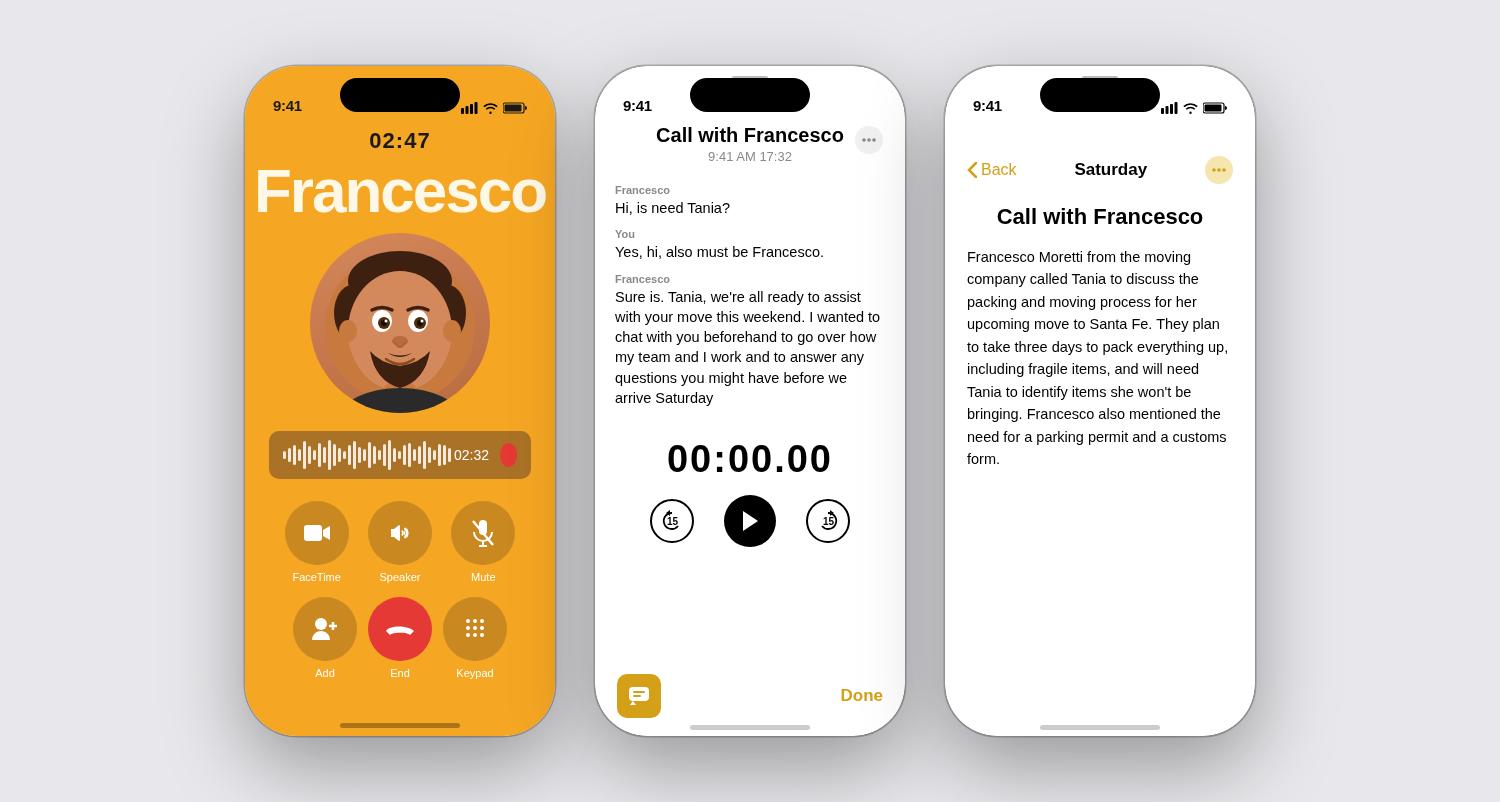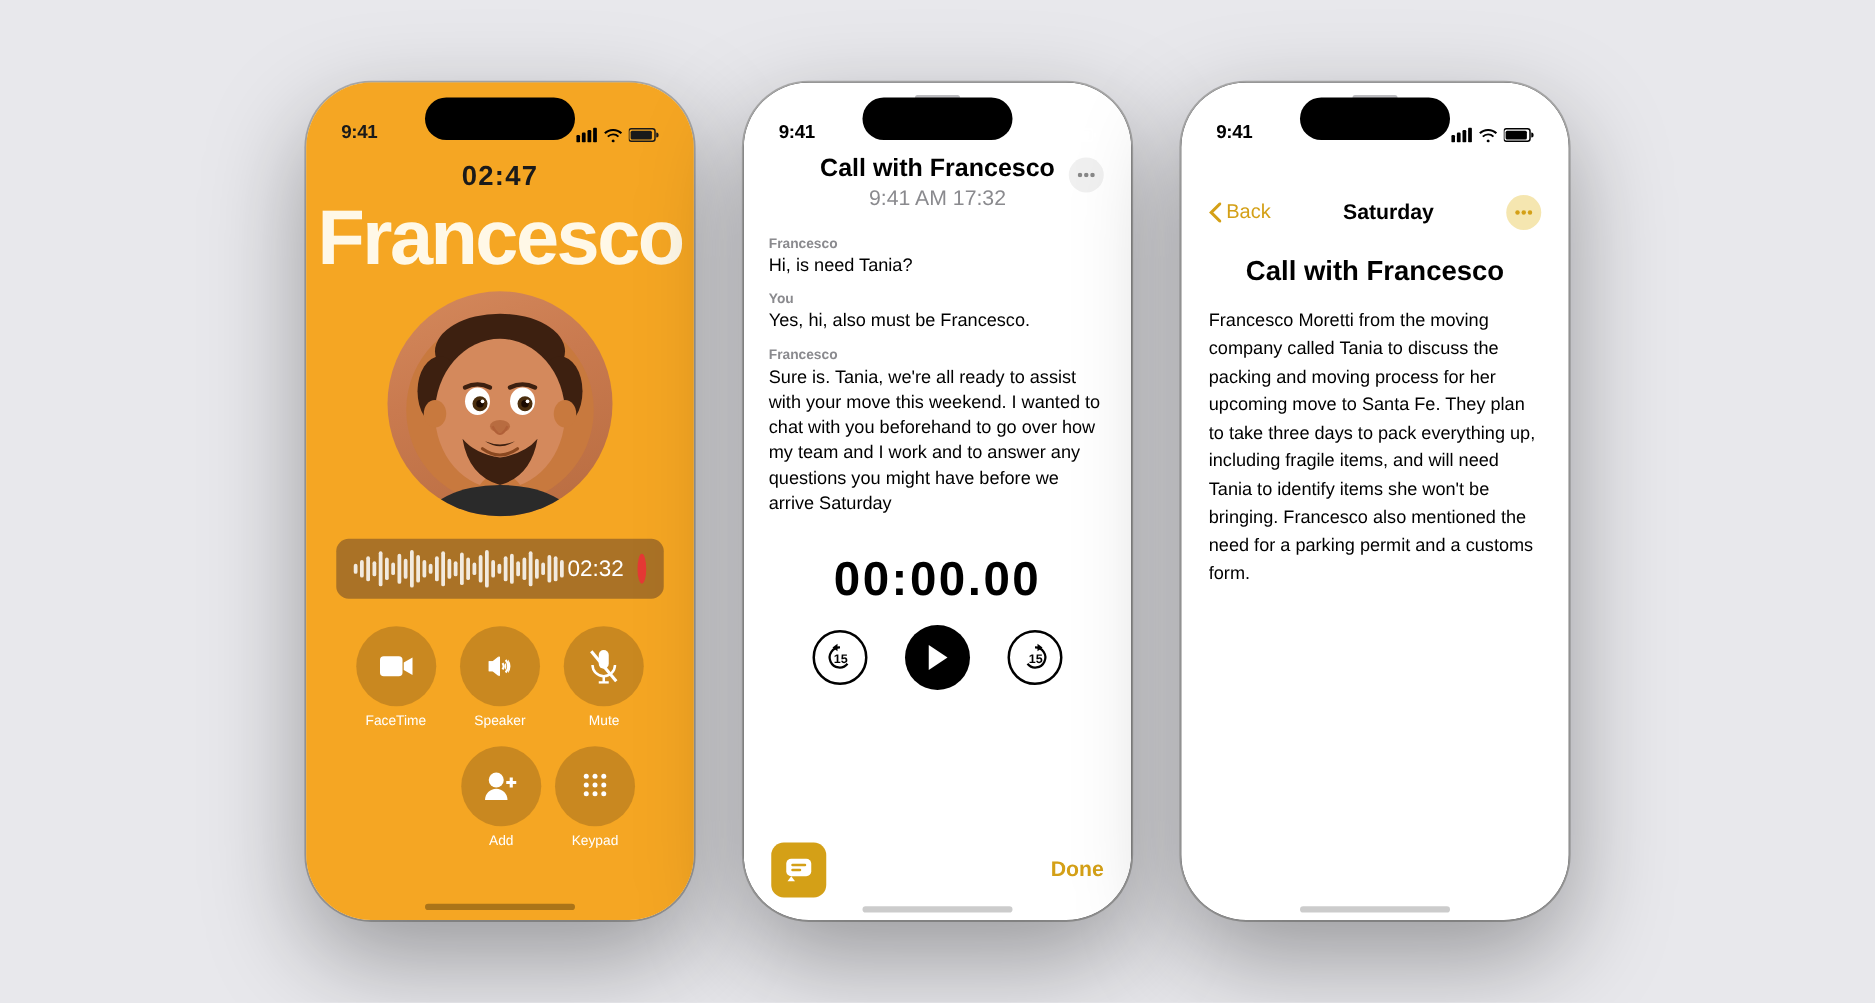--- a/index.html
+++ b/index.html
@@ -160,21 +160,21 @@
     }
 
     .wbar {
       background: rgba(255,255,255,0.85);
       border-radius: 2px;
       width: 3px;
     }
 
     .rec-time {
       color: #fff;
-      font-size: 18px;
+      font-size: 14px;
       font-weight: 500;
       margin-right: 8px;
     }
 
     .rec-dot {
       width: 24px;
       height: 24px;
       border-radius: 50%;
       background: #e53935;
       display: flex;
@@ -207,21 +207,21 @@
     }
 
     .call-btn-label {
       color: #fff;
       font-size: 11px;
       font-weight: 500;
     }
 
     .call-buttons-2 {
       display: flex;
-      justify-content: flex-end;
+      justify-content: center;
       padding: 0 47px;
       margin-top: 14px;
       gap: 11px;
     }
 
     .end-btn .call-btn-circle {
       background: #e53935;
     }
 
     .home-indicator-orange {
@@ -252,21 +252,21 @@
       padding: 58px 20px 0;
     }
 
     .transcript-title {
       font-size: 20px;
       font-weight: 700;
       color: #000;
     }
 
     .transcript-time {
-      font-size: 17px;
+      font-size: 13px;
       color: #8a8a8e;
       margin-top: 2px;
     }
 
     .more-btn-transcript {
       position: absolute;
       top: 60px;
       right: 22px;
       width: 28px;
       height: 28px;
@@ -628,20 +628,28 @@
           <div class="call-btn-circle">
             <svg width="28" height="26" viewBox="0 0 28 26" fill="white">
               <circle cx="10" cy="8" r="6" fill="white"></circle>
               <path d="M1 24c0-5 4-9 9-9s9 4 9 9" fill="white"></path>
               <line x1="22" y1="6" x2="22" y2="14" stroke="white" stroke-width="2.5"></line>
               <line x1="18" y1="10" x2="26" y2="10" stroke="white" stroke-width="2.5"></line>
             </svg>
           </div>
           <span class="call-btn-label">Add</span>
         </div>
+        <div class="call-btn end-btn">
+          <div class="call-btn-circle" style="background:#e53935;">
+            <svg width="32" height="16" viewBox="0 0 32 16" fill="white">
+              <path d="M2 10c3-6 22-6 28 0l-4 4c-2-3-18-3-20 0z" fill="white"></path>
+            </svg>
+          </div>
+          <span class="call-btn-label">End</span>
+        </div>
         <div class="call-btn">
           <div class="call-btn-circle">
             <svg width="24" height="24" viewBox="0 0 24 24" fill="white">
               <circle cx="5" cy="4" r="2"></circle>
                 <circle cx="12" cy="4" r="2"></circle>
                 <circle cx="19" cy="4" r="2"></circle>
               <circle cx="5" cy="11" r="2"></circle>
                 <circle cx="12" cy="11" r="2"></circle>
                 <circle cx="19" cy="11" r="2"></circle>
               <circle cx="5" cy="18" r="2"></circle>

